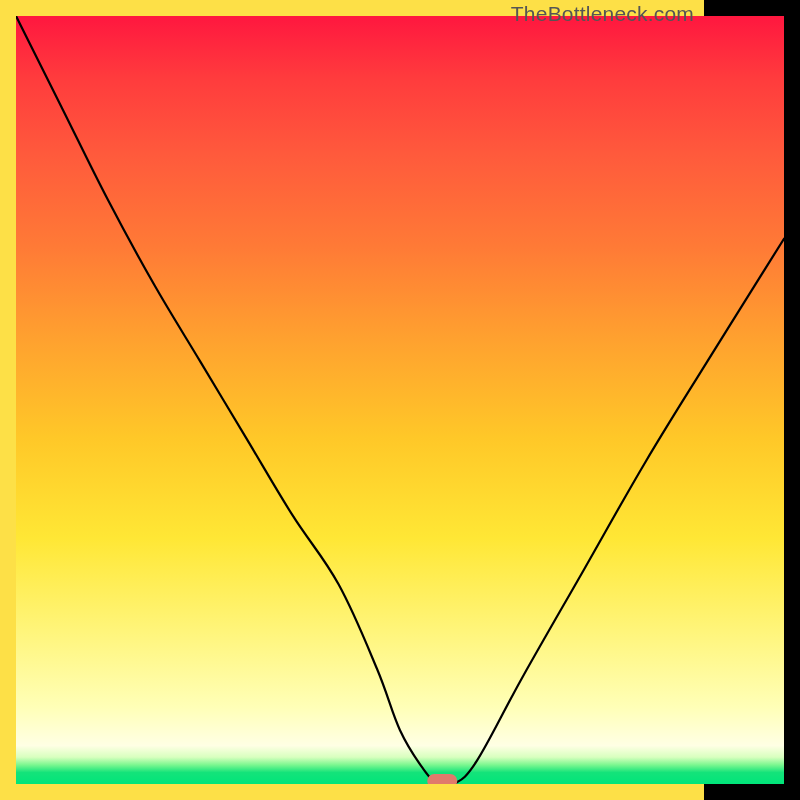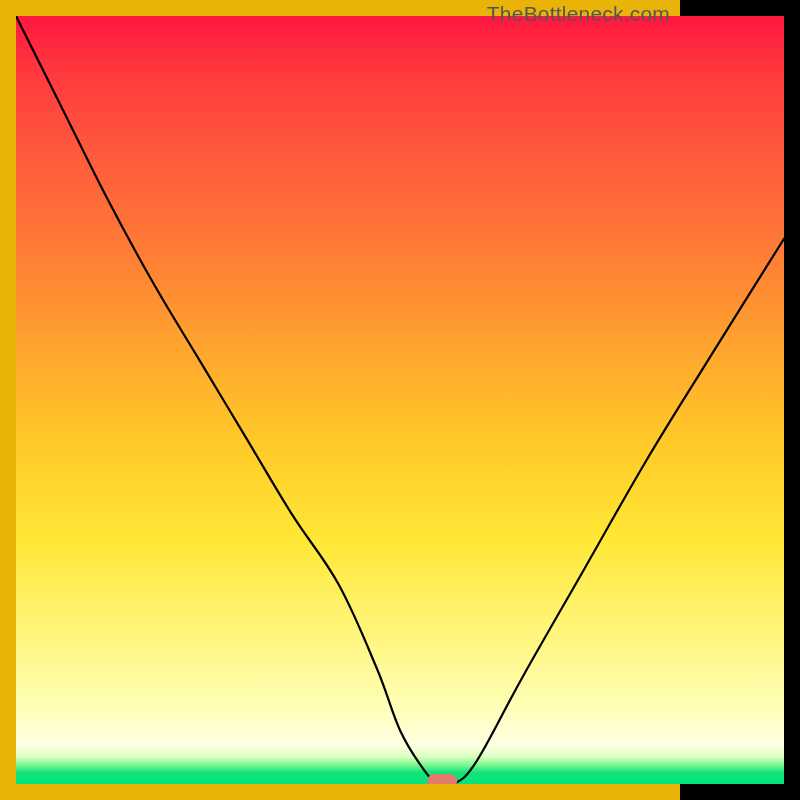--- a/index.html
+++ b/index.html
@@ -8,21 +8,22 @@
     width: 800px;
     height: 800px;
     background: #000;
     overflow: hidden;
     font-family: Arial, Helvetica, sans-serif;
   }
   .frame {
     position: relative;
     width: 680px;
     height: 800px;
-    background: #eab308;
+    background: #fde047;
+    padding-left: 24px;
   }
   .plot-area {
     position: absolute;
     left: 16px;
     top: 16px;
     width: 768px;
     height: 768px;
     
     background: linear-gradient(
       to bottom,

